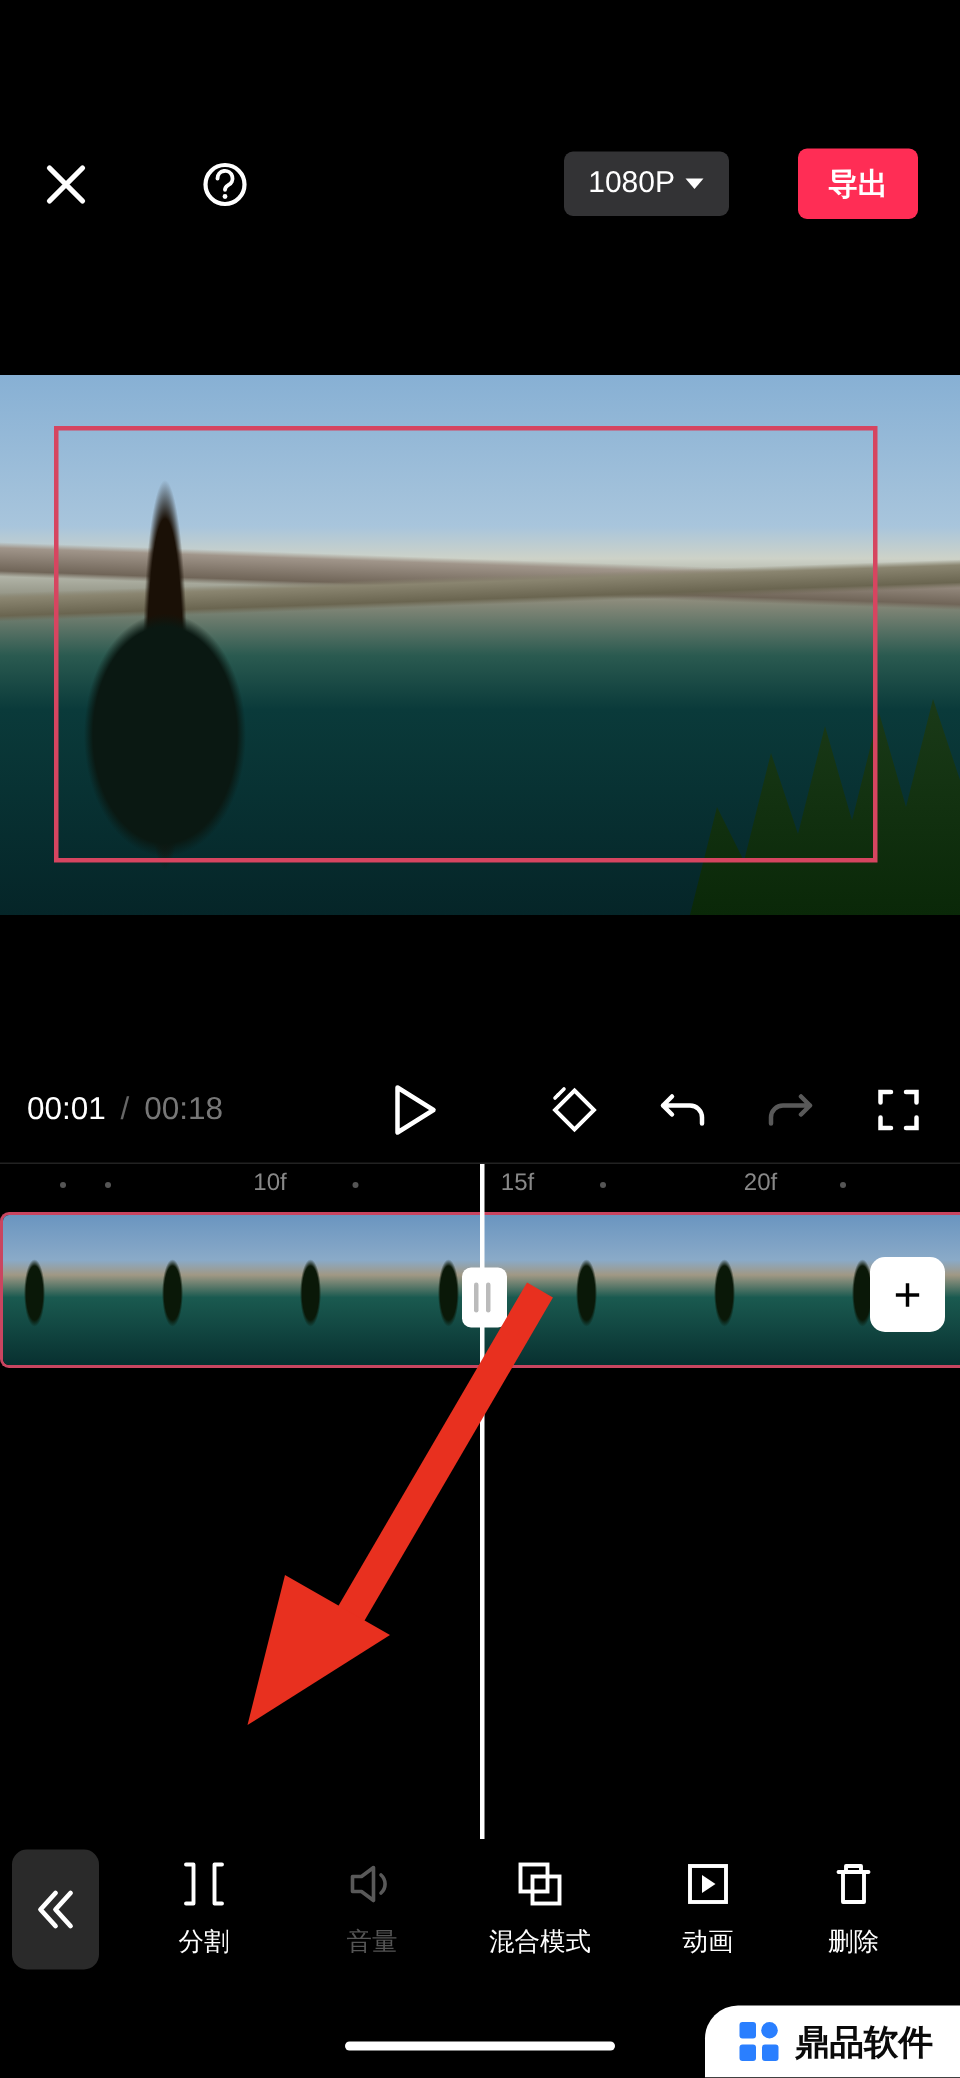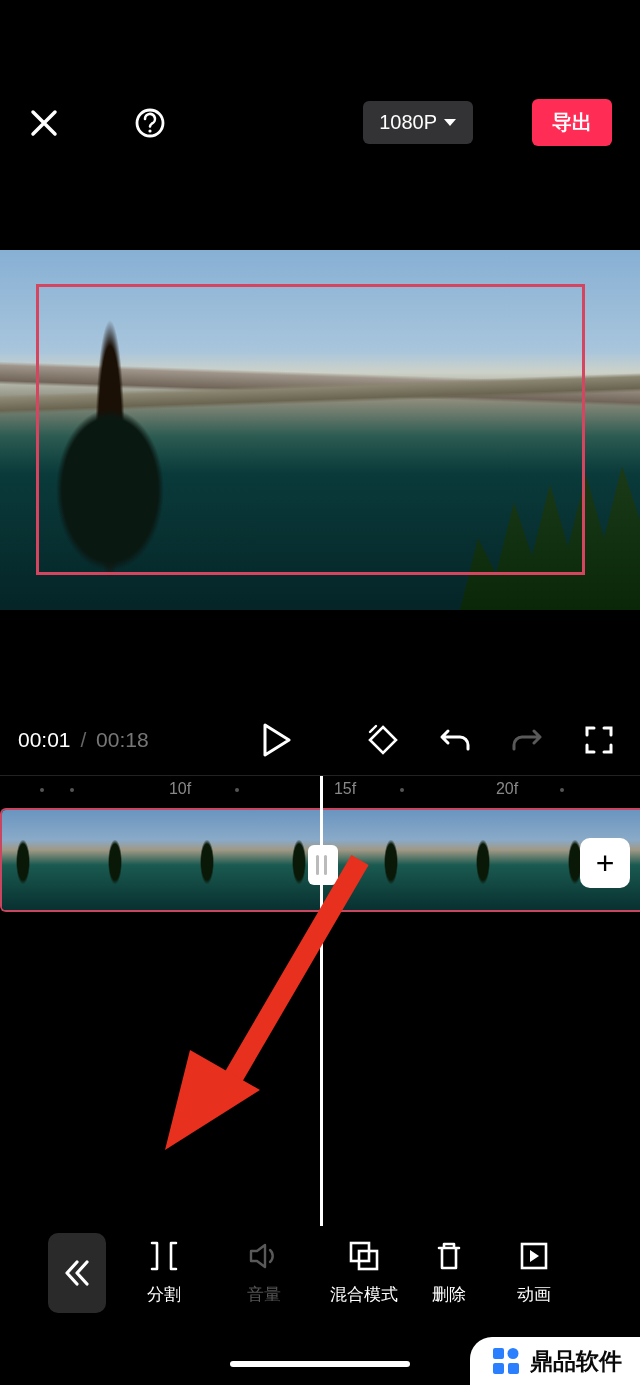--- a/index.html
+++ b/index.html
@@ -33,21 +33,21 @@
     font-size: 20px;
     color: #fff;
     cursor:pointer;
   }
   .export-btn {
     background: #ff2d55;
     border-radius: 6px;
     padding: 10px 20px;
     font-size: 20px;
     font-weight: 600;
-    margin-left: 15px;
+    margin-left: 2px;
     cursor:pointer;
   }
   .preview-area {
     margin-top: 100px;
     width: 640px;
     height: 360px;
     position: relative;
     background: linear-gradient(180deg, #6aa3d6 0%, #4a7aa8 30%, #a0a090 45%, #1a5a5e 55%, #0d3a3a 65%, #06252a 100%);
     overflow:hidden;
   }
@@ -165,22 +165,21 @@
     z-index: 20;
     pointer-events:none;
   }
   .toolbar {
     position:absolute;
     bottom: 60px; left:0; right:0;
     height: 105px;
     display:flex;
     align-items:center;
     padding: 0 8px;
-    gap: 0;
-    margin-left: 40px;
+    gap: 12px;
   }
   .collapse-btn {
     width: 58px; height: 80px;
     background: #2a2a2a;
     border-radius: 10px;
     display:flex; align-items:center; justify-content:center;
     cursor:pointer;
     margin-right: 8px;
   }
   .tool-item {
@@ -335,32 +334,32 @@
       </svg>
     <span class="label">音量</span>
   </div>
   <div class="tool-item">
     <svg width="34" height="34" viewBox="0 0 34 34">
         <rect x="4" y="4" width="18" height="18" stroke="#fff" stroke-width="2.6" fill="none"></rect>
         <rect x="12" y="12" width="18" height="18" stroke="#fff" stroke-width="2.6" fill="none"></rect>
       </svg>
     <span class="label">混合模式</span>
   </div>
-  <div class="tool-item" style="flex:0 0 70px;">
-    <svg width="34" height="34" viewBox="0 0 34 34">
-        <path d="M7 9 h20 M12 9 V5 h10 v4 M10 9 v20 h14 V9" stroke="#fff" stroke-width="2.6" fill="none" stroke-linecap="round" stroke-linejoin="round"></path>
-      </svg>
-    <span class="label">删除</span>
-  </div>
   <div class="tool-item">
     <svg width="34" height="34" viewBox="0 0 34 34">
         <rect x="5" y="5" width="24" height="24" stroke="#fff" stroke-width="2.6" fill="none"></rect>
         <path d="M13 11 L22 17 L13 23 Z" fill="#fff"></path>
       </svg>
     <span class="label">动画</span>
+  </div>
+  <div class="tool-item" style="flex:0 0 70px;">
+    <svg width="34" height="34" viewBox="0 0 34 34">
+        <path d="M7 9 h20 M12 9 V5 h10 v4 M10 9 v20 h14 V9" stroke="#fff" stroke-width="2.6" fill="none" stroke-linecap="round" stroke-linejoin="round"></path>
+      </svg>
+    <span class="label">删除</span>
   </div>
 </div>
 
 <div class="home-indicator"></div>
 
 <div class="watermark">
   <svg width="32" height="32" viewBox="0 0 32 32">
     <rect x="3" y="3" width="11" height="11" rx="2" fill="#2a7fff"></rect>
     <circle cx="23" cy="8.5" r="5.5" fill="#2a7fff"></circle>
     <rect x="3" y="18" width="11" height="11" rx="2" fill="#2a7fff"></rect>

